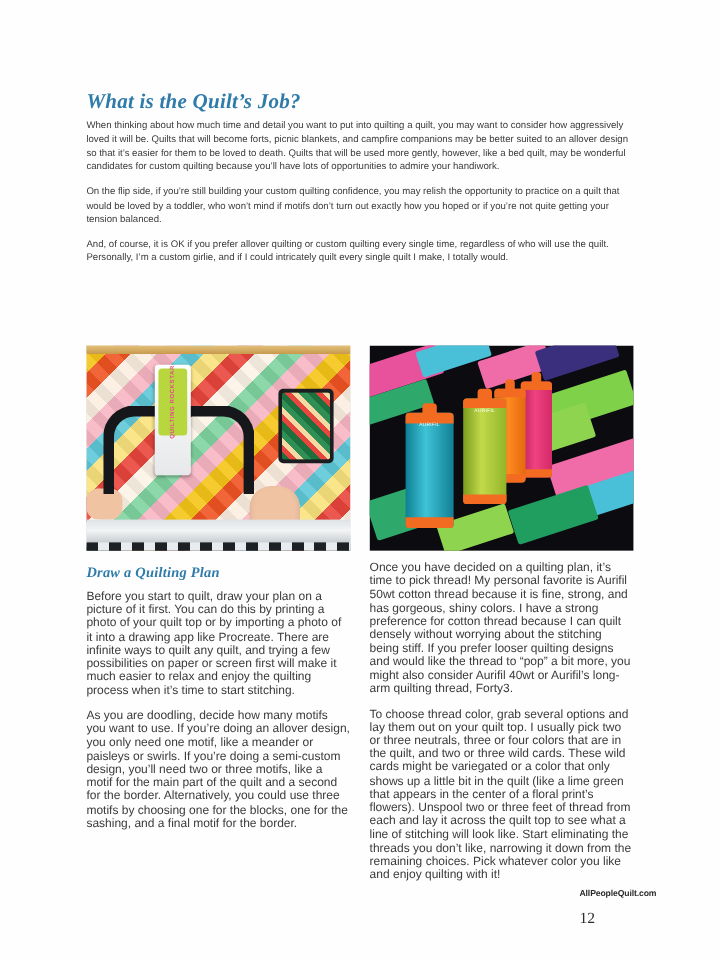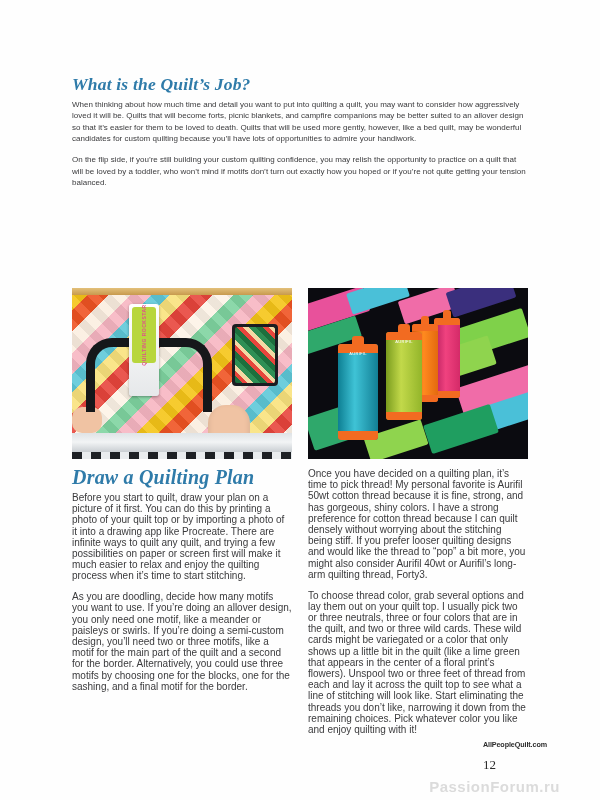--- a/index.html
+++ b/index.html
@@ -39,21 +39,21 @@
     letter-spacing: 0.2px;
   }
 
   .heading-main {
     font-size: 17.5px;
     line-height: 20px;
     margin-bottom: 5px;
   }
 
   .heading-sub {
-    font-size: 20px;
+    font-size: 12px;
     line-height: 19px;
     margin-bottom: 5px;
   }
 
   
   .para {
     font-size: 10px;
     line-height: 11.2px;
     color: #3a3a3c;
     text-align: left;
@@ -262,21 +262,22 @@
   }
 </style>
 </head>
 <body>
 
 <div class="page">
 
   <div class="content intro">
     <div class="heading heading-main">What is the Quilt’s Job?</div>
     <p class="para">When thinking about how much time and detail you want to put into quilting a quilt, you may want to consider how aggressively loved it will be. Quilts that will become forts, picnic blankets, and campfire companions may be better suited to an allover design so that it’s easier for them to be loved to death. Quilts that will be used more gently, however, like a bed quilt, may be wonderful candidates for custom quilting because you’ll have lots of opportunities to admire your handiwork.</p>
-    <p class="para">On the flip side, if you’re still building your custom quilting confidence, you may relish the opportunity to practice on a quilt that will be loved by a toddler, who won’t mind if motifs don’t turn out exactly how you hoped or if you’re not quite getting your tension balanced.</p>
+    <p class="para">On the flip side, if you’re still building your custom quilting confidence, you may relish the opportunity to practice on a quilt that would be loved by a toddler, who won’t mind if motifs don’t turn out exactly how you hoped or if you’re not quite getting your tension balanced.</p>
+    <p class="para">And, of course, it is OK if you prefer allover quilting or custom quilting every single time, regardless of who will use the quilt. Personally, I’m a custom girlie, and if I could intricately quilt every single quilt I make, I totally would.</p>
   </div>
 
   <div class="photo-row">
 
     <div class="photo">
       <div class="quilt-bg"></div>
       <div class="lp-topbar"></div>
 
       <div class="lp-hand-left"></div>
 
@@ -348,15 +349,14 @@
       <p class="para">Once you have decided on a quilting plan, it’s time to pick thread! My personal favorite is Aurifil 50wt cotton thread because it is fine, strong, and has gorgeous, shiny colors. I have a strong preference for cotton thread because I can quilt densely without worrying about the stitching being stiff. If you prefer looser quilting designs and would like the thread to “pop” a bit more, you might also consider Aurifil 40wt or Aurifil’s long-arm quilting thread, Forty3.</p>
       <p class="para">To choose thread color, grab several options and lay them out on your quilt top. I usually pick two or three neutrals, three or four colors that are in the quilt, and two or three wild cards. These wild cards might be variegated or a color that only shows up a little bit in the quilt (like a lime green that appears in the center of a floral print’s flowers). Unspool two or three feet of thread from each and lay it across the quilt top to see what a line of stitching will look like. Start eliminating the threads you don’t like, narrowing it down from the remaining choices. Pick whatever color you like and enjoy quilting with it!</p>
     </div>
   </div>
 
   <div class="footer">
     <span class="site">AllPeopleQuilt.com</span>
     <span class="pageno">12</span>
   </div>
 
-  <div class="watermark">PassionForum.ru</div>
 
 </div>
 
 </body></html>

